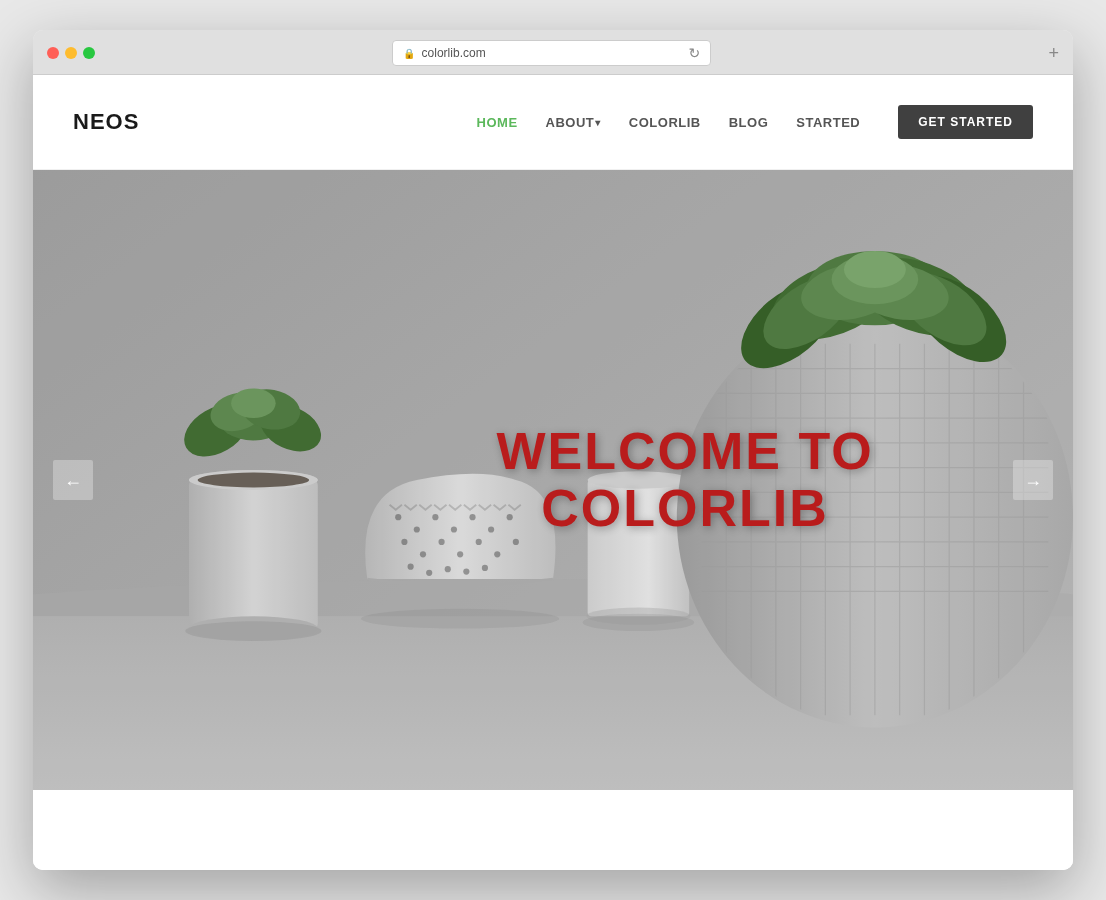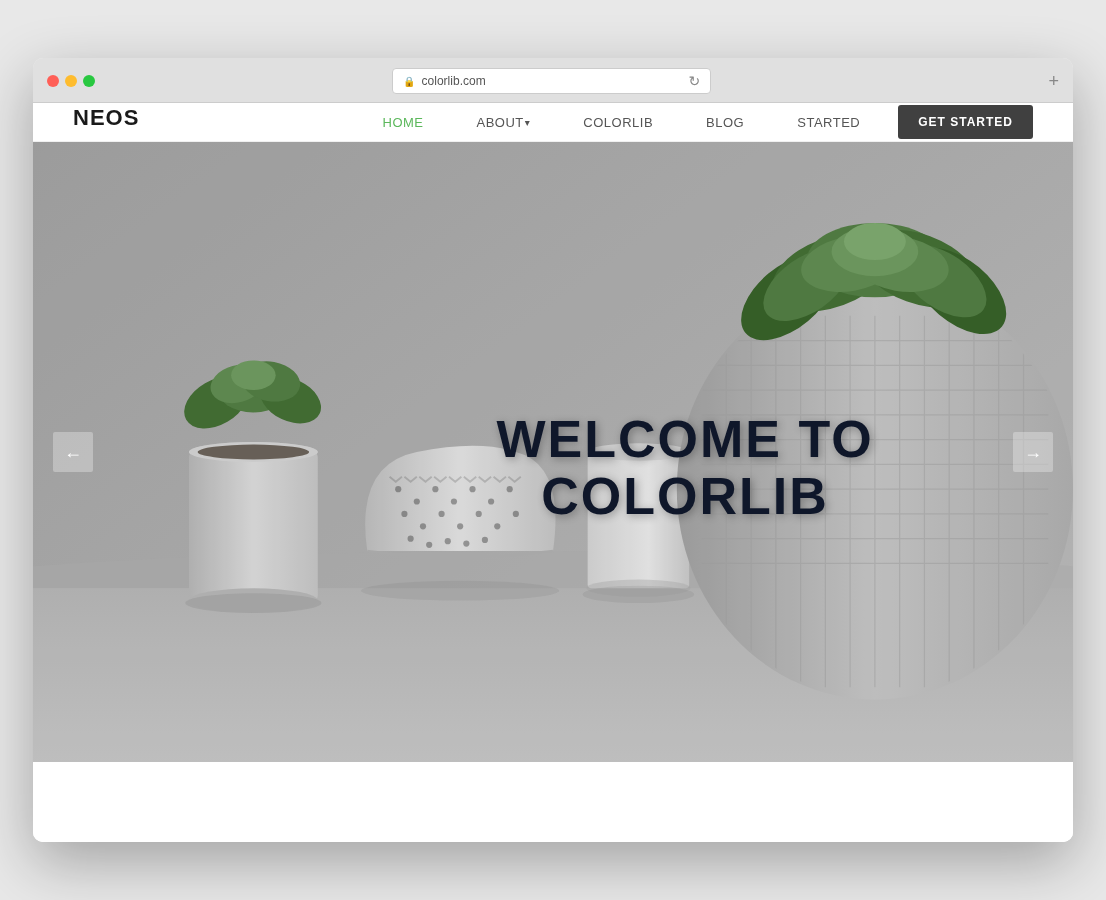--- a/index.html
+++ b/index.html
@@ -76,21 +76,22 @@
       cursor: pointer;
     }
 
     .browser-body {
       background: white;
     }
 
     
     .site-nav {
       display: flex;
-      padding: 2px 40px;
+      align-items: center;
+      padding: 30px 40px;
       background: white;
       border-bottom: 1px solid #f0f0f0;
     }
 
     .site-logo {
       font-size: 22px;
       font-weight: 800;
       color: #1a1a1a;
       letter-spacing: 1px;
       margin-right: auto;
@@ -99,24 +100,23 @@
     .nav-links {
       display: flex;
       align-items: center;
       gap: 28px;
       list-style: none;
     }
 
     .nav-links a {
       text-decoration: none;
       font-size: 13px;
-      font-weight: 400;
+      font-weight: 700;
       letter-spacing: 0.5px;
       color: #555;
-      margin-left: 25px;
     }
 
     .nav-links a.active {
       color: #5cb85c;
     }
 
     .nav-links .about-link {
       display: flex;
       align-items: center;
       gap: 1px;
@@ -176,23 +176,22 @@
       height: 60%;
       background: linear-gradient(135deg, #b8b8b8 0%, #c8c8c8 50%, #d0d0d0 100%);
     }
 
     
     .hero-text {
       position: absolute;
       left: 50%;
       top: 50%;
       transform: translate(-15%, -50%);
-      color: #0f172a;
+      color: #b91c1c;
       text-align: center;
-      margin-top: 16px;
     }
 
     .hero-title {
       font-size: 52px;
       font-weight: 900;
       text-transform: uppercase;
       line-height: 1.1;
       letter-spacing: 2px;
       text-shadow: 2px 2px 8px rgba(0,0,0,0.3);
     }

